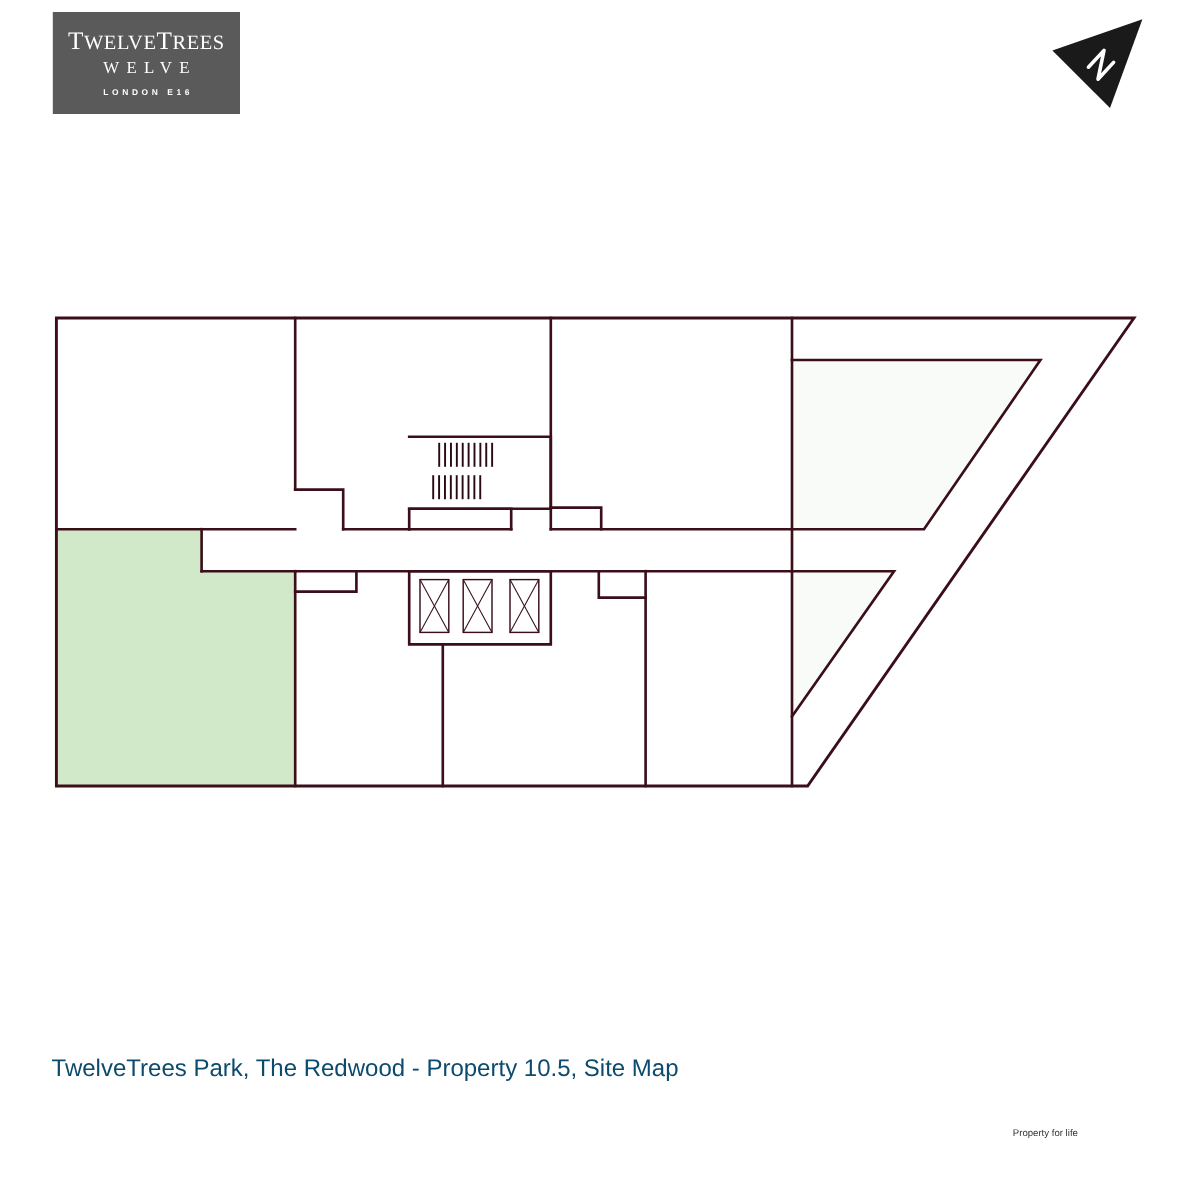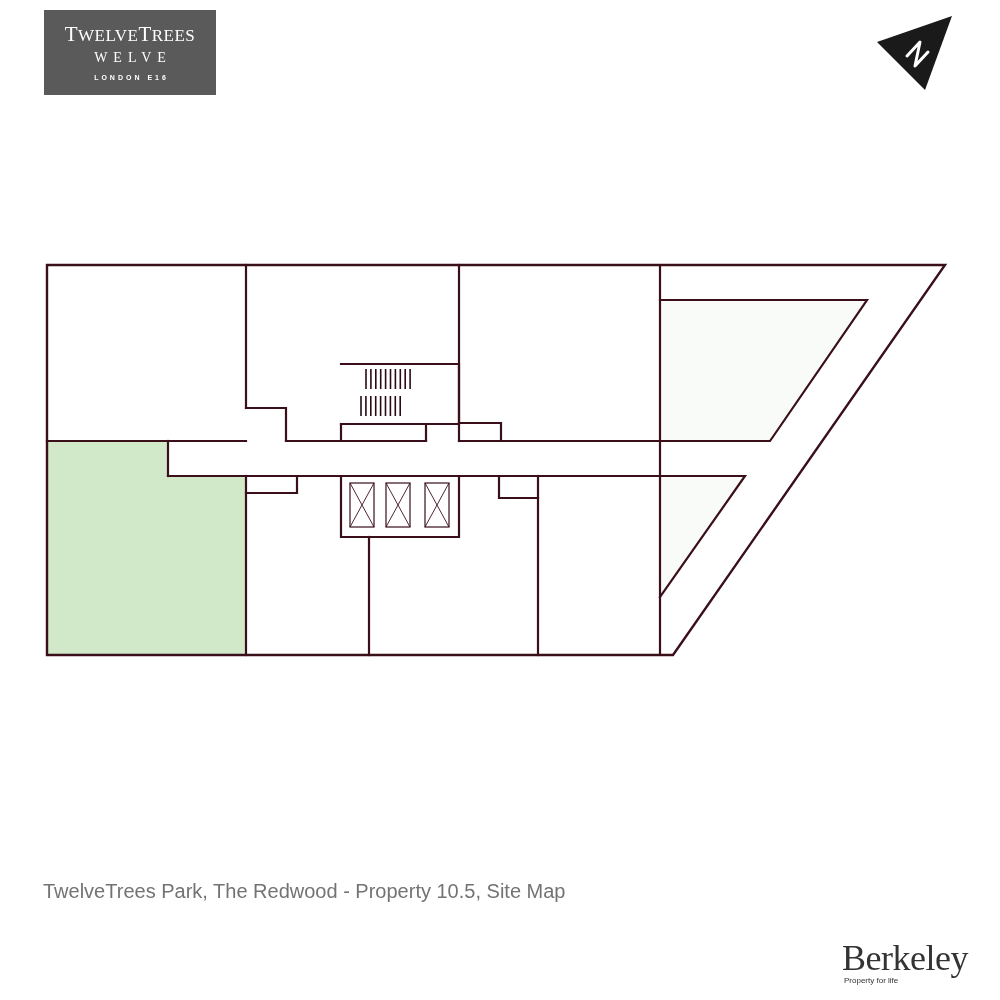--- a/index.html
+++ b/index.html
@@ -1,27 +1,27 @@
 <!DOCTYPE html>
 <html><head>
 <meta charset="utf-8">
 <style>
   html, body { margin: 0; padding: 0; background: #ffffff; }
   body { width: 1000px; height: 1000px; position: relative; overflow: hidden; font-family: "Liberation Sans", sans-serif; }
   .logo {
-    position: absolute; left: 44px; top: 10px; width: 172px; height: 85px;
+    position: absolute; left: 44px; top: 10px; width: 156px; height: 85px;
     background: #5a5a5a; color: #ffffff; text-align: center; box-sizing: border-box;
   }
   .logo-title { font-family: "Liberation Serif", serif; font-size: 21px; letter-spacing: 0.5px; margin-top: 13px; line-height: 22px; }
   .logo-title .small { font-size: 17px; }
   .logo-sub { font-family: "Liberation Serif", serif; font-size: 14px; letter-spacing: 6px; margin-top: 3px; line-height: 16px; padding-left: 6px; }
   .logo-loc { font-family: "Liberation Sans", sans-serif; font-size: 7px; letter-spacing: 3px; font-weight: bold; margin-top: 8px; padding-left: 3px; }
   .north { position: absolute; left: 870px; top: 10px; width: 90px; height: 85px; }
   .plan { position: absolute; left: 0; top: 0; width: 1000px; height: 1000px; }
-  .caption { position: absolute; left: 43px; top: 880px; font-size: 20px; color: #737373; white-space: nowrap; }
+  .caption { position: absolute; left: 43px; top: 880px; font-size: 20px; color: #0c4a6e; white-space: nowrap; }
   .brand { position: absolute; left: 842px; top: 940px; width: 120px; color: #333333; }
   .brand-name { font-family: "Liberation Serif", serif; font-size: 36px; line-height: 36px; letter-spacing: -0.5px; }
   .brand-tag { font-family: "Liberation Sans", sans-serif; font-size: 8px; margin-top: 0px; padding-left: 2px; }
 </style>
 </head>
 <body>
 
 <div class="logo">
   <div class="logo-title"><span>T</span><span class="small">WELVE</span><span>T</span><span class="small">REES</span></div>
   <div class="logo-sub">WELVE</div>
@@ -95,15 +95,14 @@
       <rect x="425" y="483" width="24" height="44" fill="none" stroke="#3a0f1a" stroke-width="1.2"></rect>
       <line x1="425" y1="483" x2="449" y2="527" stroke="#3a0f1a" stroke-width="0.9"></line>
       <line x1="449" y1="483" x2="425" y2="527" stroke="#3a0f1a" stroke-width="0.9"></line>
     </g>
   <polygon id="outline" fill="none" points="47,265 945,265 673,655 47,655" stroke="#3a0f1a" stroke-width="2.4"></polygon>
 </svg>
 
 <div class="caption">TwelveTrees Park, The Redwood - Property 10.5, Site Map</div>
 
 <div class="brand">
-  <div class="brand-name">Berkeley</div>
   <div class="brand-tag">Property for life</div>
 </div>
 
 </body></html>

